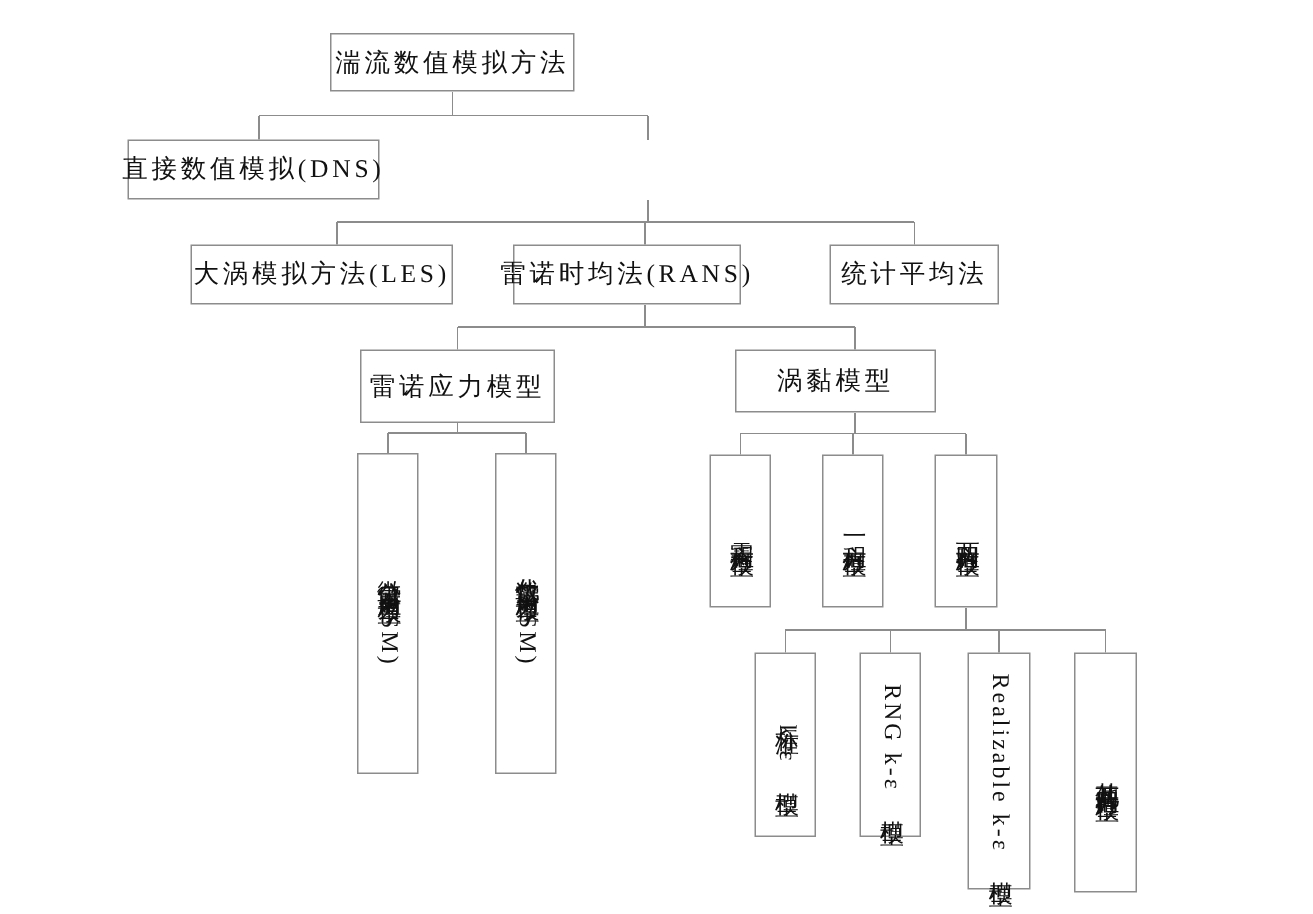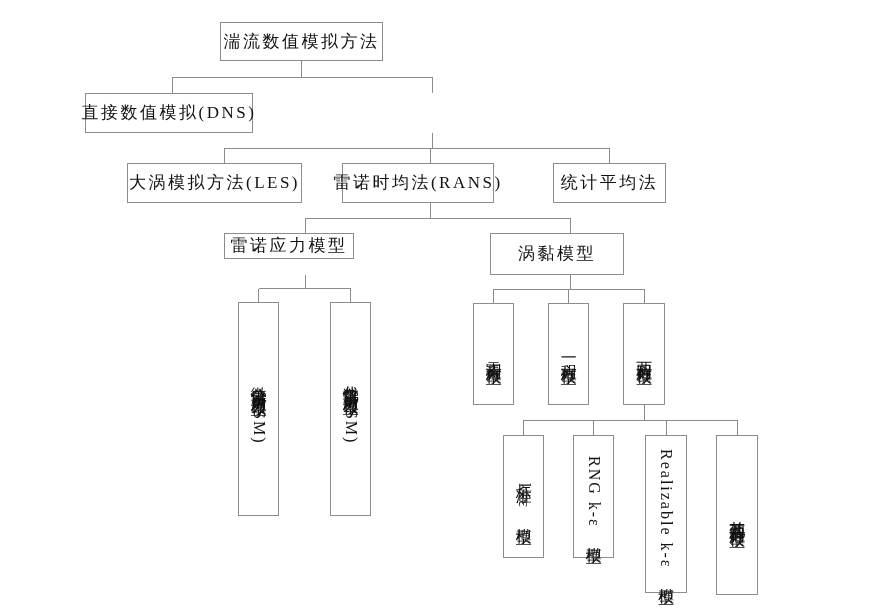--- a/index.html
+++ b/index.html
@@ -89,21 +89,21 @@
       <line x1="523.5" y1="420" x2="523.5" y2="435"></line>
       <line x1="593.5" y1="420" x2="593.5" y2="435"></line>
       <line x1="666" y1="420" x2="666" y2="435"></line>
       <line x1="737" y1="420" x2="737" y2="435"></line>
     </svg>
 <div class="node" style="left: 220px; top: 22px; width: 163px; height: 39px;">湍流数值模拟方法</div>
     <div class="node" style="left: 85px; top: 93px; width: 168px; height: 40px;">直接数值模拟(DNS)</div>
     <div class="node" style="left: 127px; top: 163px; width: 175px; height: 40px;">大涡模拟方法(LES)</div>
     <div class="node" style="left: 342px; top: 163px; width: 152px; height: 40px;">雷诺时均法(RANS)</div>
     <div class="node" style="left: 553px; top: 163px; width: 113px; height: 40px;">统计平均法</div>
-    <div class="node" style="left: 224px; top: 233px; width: 130px; height: 26px;">雷诺应力模型</div>
+    <div class="node" style="left: 240px; top: 233px; width: 130px; height: 49px;">雷诺应力模型</div>
     <div class="node" style="left: 490px; top: 233px; width: 134px; height: 42px;">涡黏模型</div>
     <div class="node vertical" style="left: 238px; top: 302px; width: 41px; height: 214px;">微分雷诺应力模型(RSM)</div>
     <div class="node vertical" style="left: 330px; top: 302px; width: 41px; height: 214px;">代数雷诺应力模型(ASM)</div>
     <div class="node vertical" style="left: 473px; top: 303px; width: 41px; height: 102px;">零方程模型</div>
     <div class="node vertical" style="left: 548px; top: 303px; width: 41px; height: 102px;">一方程模型</div>
     <div class="node vertical" style="left: 623px; top: 303px; width: 42px; height: 102px;">两方程模型</div>
     <div class="node vertical" style="left: 503px; top: 435px; width: 41px; height: 123px;">标准 k-ε 模型</div>
     <div class="node vertical" style="left: 573px; top: 435px; width: 41px; height: 123px;">RNG k-ε 模型</div>
     <div class="node vertical" style="left: 645px; top: 435px; width: 42px; height: 158px;">Realizable k-ε 模型</div>
     <div class="node vertical" style="left: 716px; top: 435px; width: 42px; height: 160px;">其他两方程模型</div>

